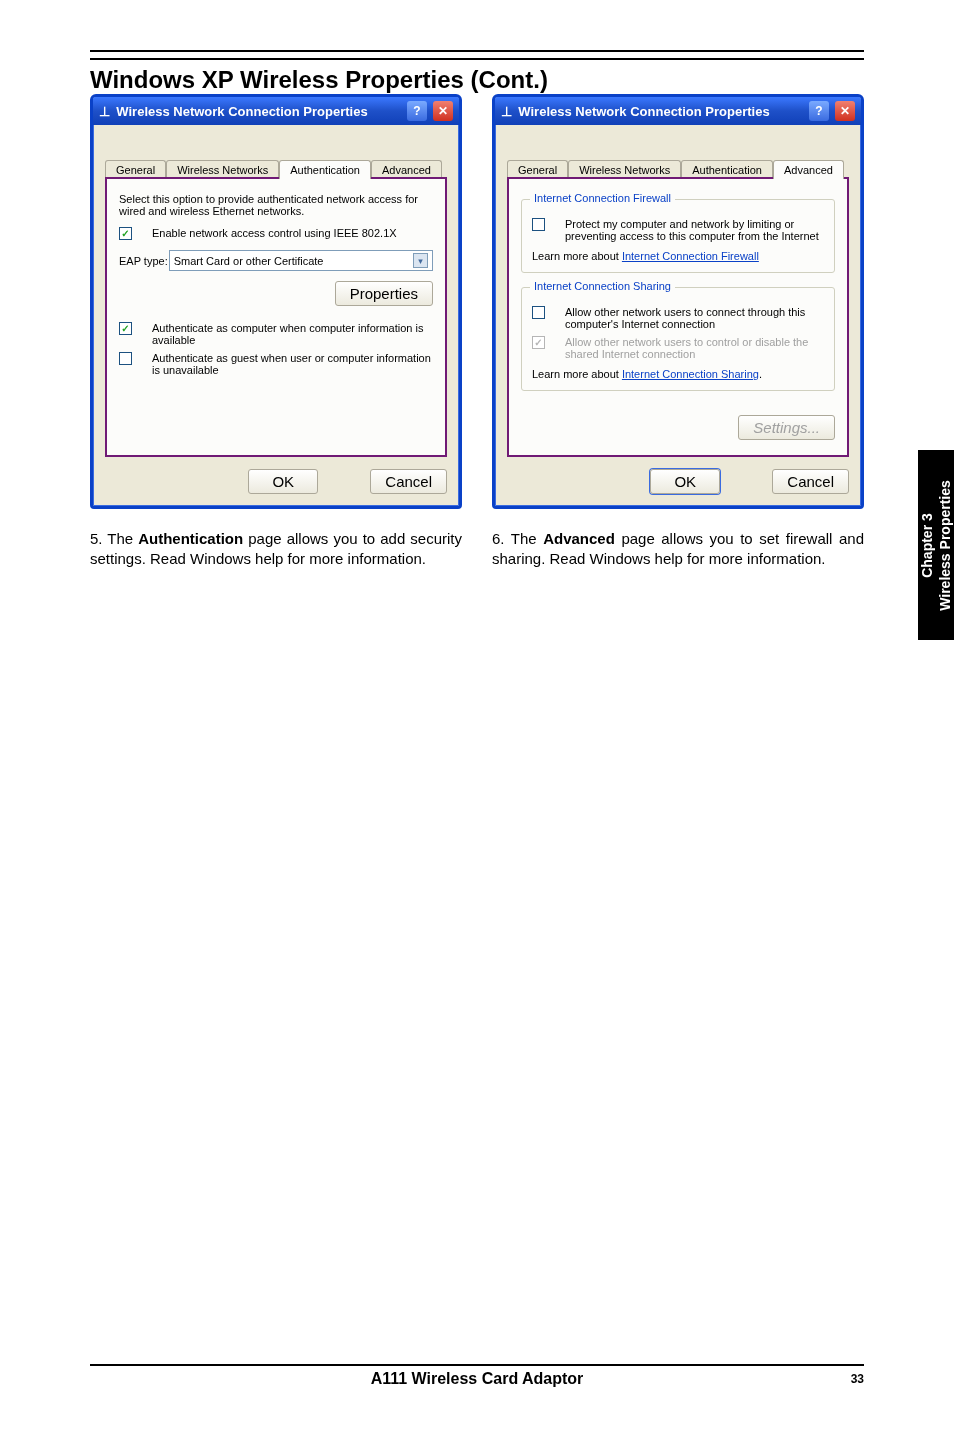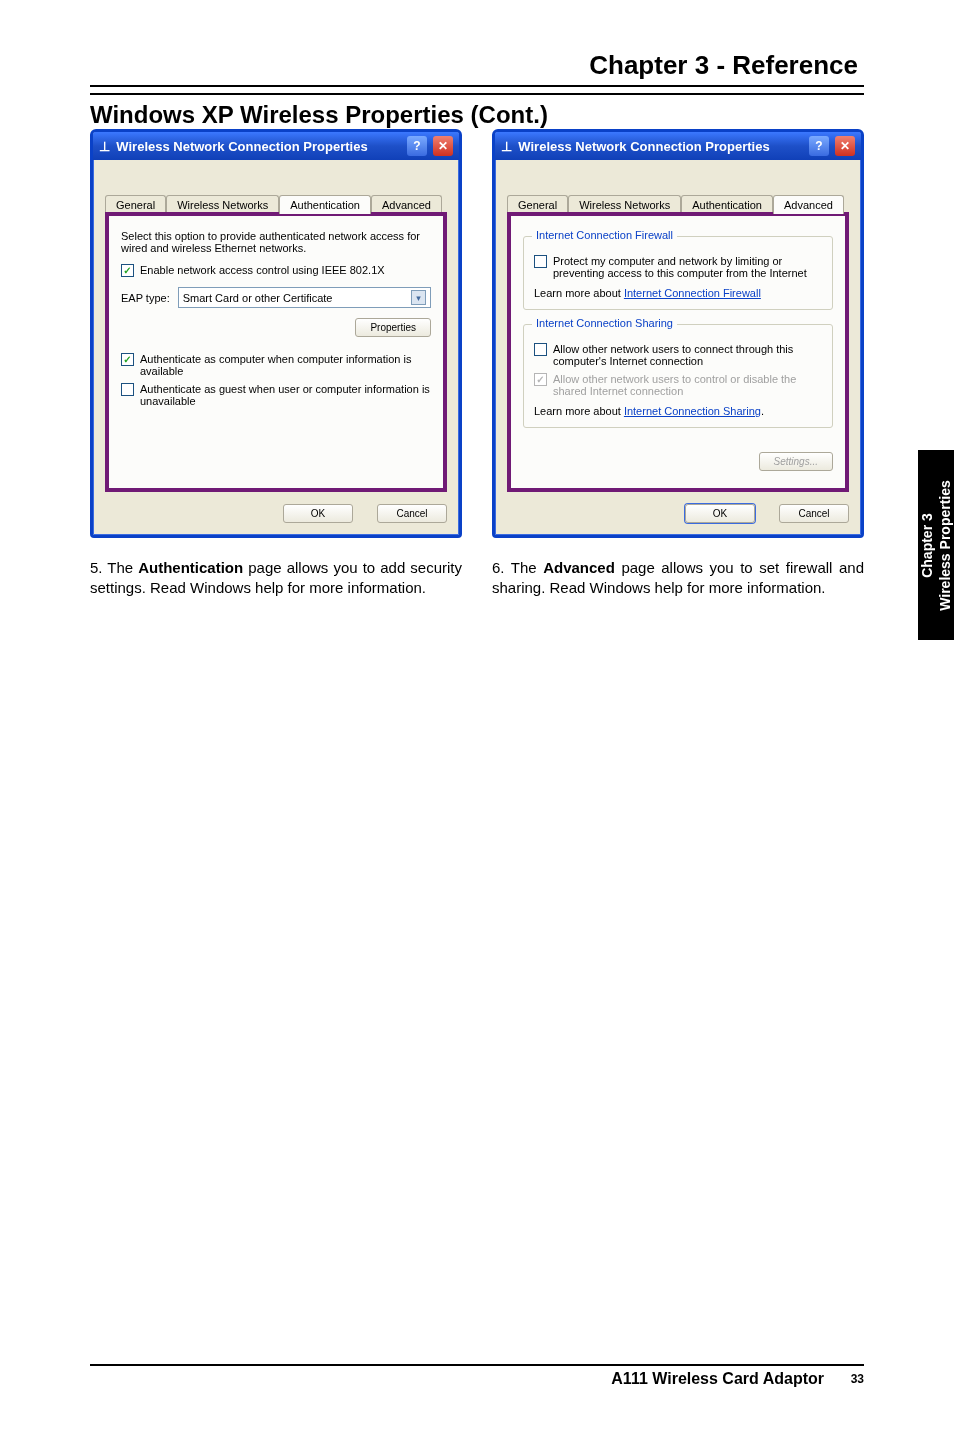--- a/index.html
+++ b/index.html
@@ -77,59 +77,59 @@
     border:1px solid #aca899;
     border-bottom:none;
     padding:3px 10px;
     border-radius:3px 3px 0 0;
     font-size:11px;
     position:relative;
     top:1px;
   }
   .xp-tab.active { background:#fcfcfa; z-index:2; }
   .xp-tabpanel {
-    border:4px solid #701a75;
+    border:2px solid #701a75;
     background:#fcfcfa;
     padding:14px 12px 14px 12px;
     min-height:280px;
     position:relative;
   }
-  .xp-check { display:flex; align-items:flex-start; gap:6px; margin:6px 0; font-size:11px; }
+  .xp-check { display:flex; align-items:flex-start; gap:20px; margin:6px 0; font-size:11px; }
   .xp-box {
     width:13px; height:13px; border:1px solid #1c5180; background:#fff; flex:0 0 13px;
     display:inline-flex; align-items:center; justify-content:center; color:#21a121; font-size:10px; font-weight:bold;
   }
   .xp-box.disabled { border-color:#b5b5b5; color:#b5b5b5; }
   .xp-groupbox {
     border:1px solid #d0d0bf;
     border-radius:3px;
     margin:6px 0 14px 0;
     padding:12px 10px 10px 10px;
     position:relative;
   }
   .xp-groupbox > .legend {
     position:absolute; top:-8px; left:8px;
     background:#fcfcfa; padding:0 4px;
     color:#0a41c7; font-size:11px;
   }
   .xp-link { color:#0a41c7; text-decoration:underline; cursor:pointer; }
   .xp-disabled { color:#a0a0a0; }
-  .xp-label-row { display:flex; align-items:center; gap:8px; margin:10px 0; }
+  .xp-label-row { display:flex; align-items:center; gap:1px; margin:10px 0; }
   .xp-select {
     flex:1; border:1px solid #7f9db9; background:#fff; padding:2px 4px; font-size:11px;
     display:flex; justify-content:space-between; align-items:center;
   }
   .xp-select .dd {
     width:15px; height:15px; background:#dbe5f1; border:1px solid #7f9db9;
     display:inline-flex; align-items:center; justify-content:center; font-size:9px; color:#436a9e;
   }
   .xp-btn {
     border:1px solid #aca899; background:linear-gradient(#fff,#eceade);
-    padding:3px 14px; border-radius:3px; font-size:10px; font-family:Tahoma,Arial,sans-serif;
-    min-width:70px; text-align:center;
+    padding:3px 14px; border-radius:3px; font-size:15px; font-family:Tahoma,Arial,sans-serif;
+    min-width:70px; text-align:center;margin-left:28px;
   }
   .xp-btn.default { box-shadow:0 0 0 1px #3a6be0; }
   .xp-btn.disabled { color:#a0a0a0;font-style:italic; }
   .xp-footer {
     display:flex; justify-content:flex-end; gap:24px;
     padding:8px 12px 12px 12px;
   }
   .prop-row { display:flex; justify-content:flex-end; margin-top:8px; }
   .step-text {
     font-size:15px;
@@ -158,30 +158,29 @@
     text-align:center;
     line-height:1.25;
   }
   
   .page-footer {
     position:absolute;
     left:90px; right:90px; bottom:50px;
   }
   .footer-rule { border-top:2px solid #000; margin-bottom:4px; }
   .footer-row { display:flex; justify-content:space-between; align-items:center; }
-  .footer-title { font-weight:bold; font-size:16px; text-align:right; flex:1; }
+  .footer-title { font-weight:bold; font-size:16px; text-align:center; flex:1; }
   .footer-page { font-weight:bold; font-size:12px; width:40px; text-align:right; }
   .footer-spacer { width:40px; }
   .wifi-icon { font-size:13px; }
 </style>
 </head>
 <body>
 
 <div class="page">
-  <div class="chapter-title">Chapter 3 - Reference</div>
   <div class="top-rule"></div>
   <div class="section-title">Windows XP Wireless Properties (Cont.)</div>
 
   <div class="two-col">
 
     <div class="col">
       <div class="xp-dialog">
         <div class="xp-titlebar">
           <span class="wifi-icon">⊥</span>
           <span>Wireless Network Connection Properties</span>

